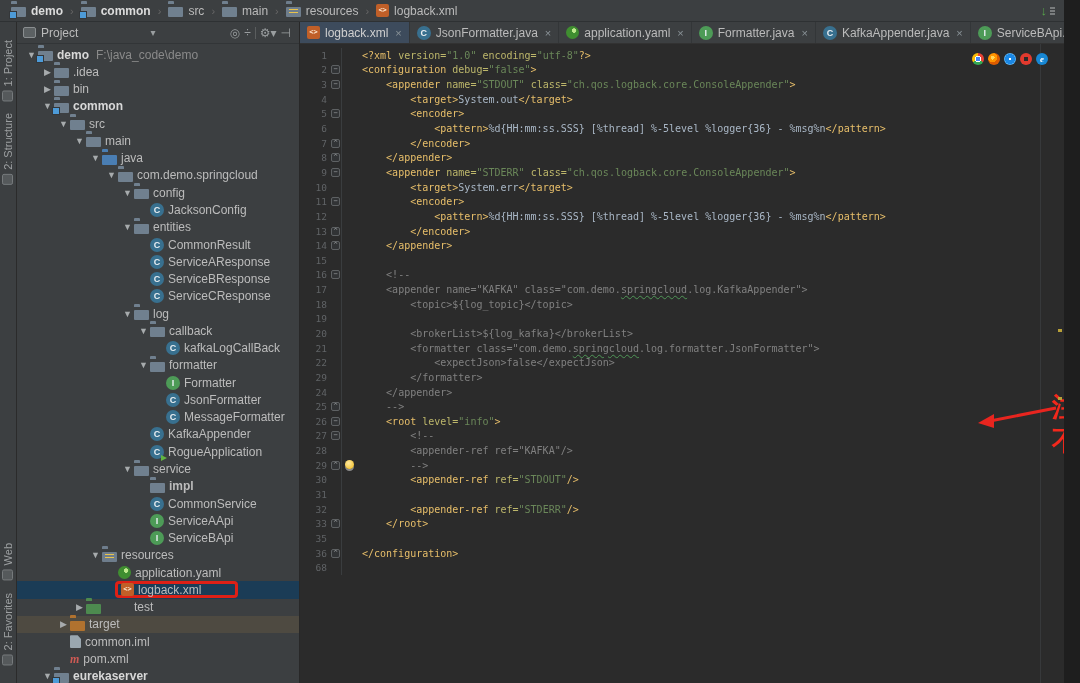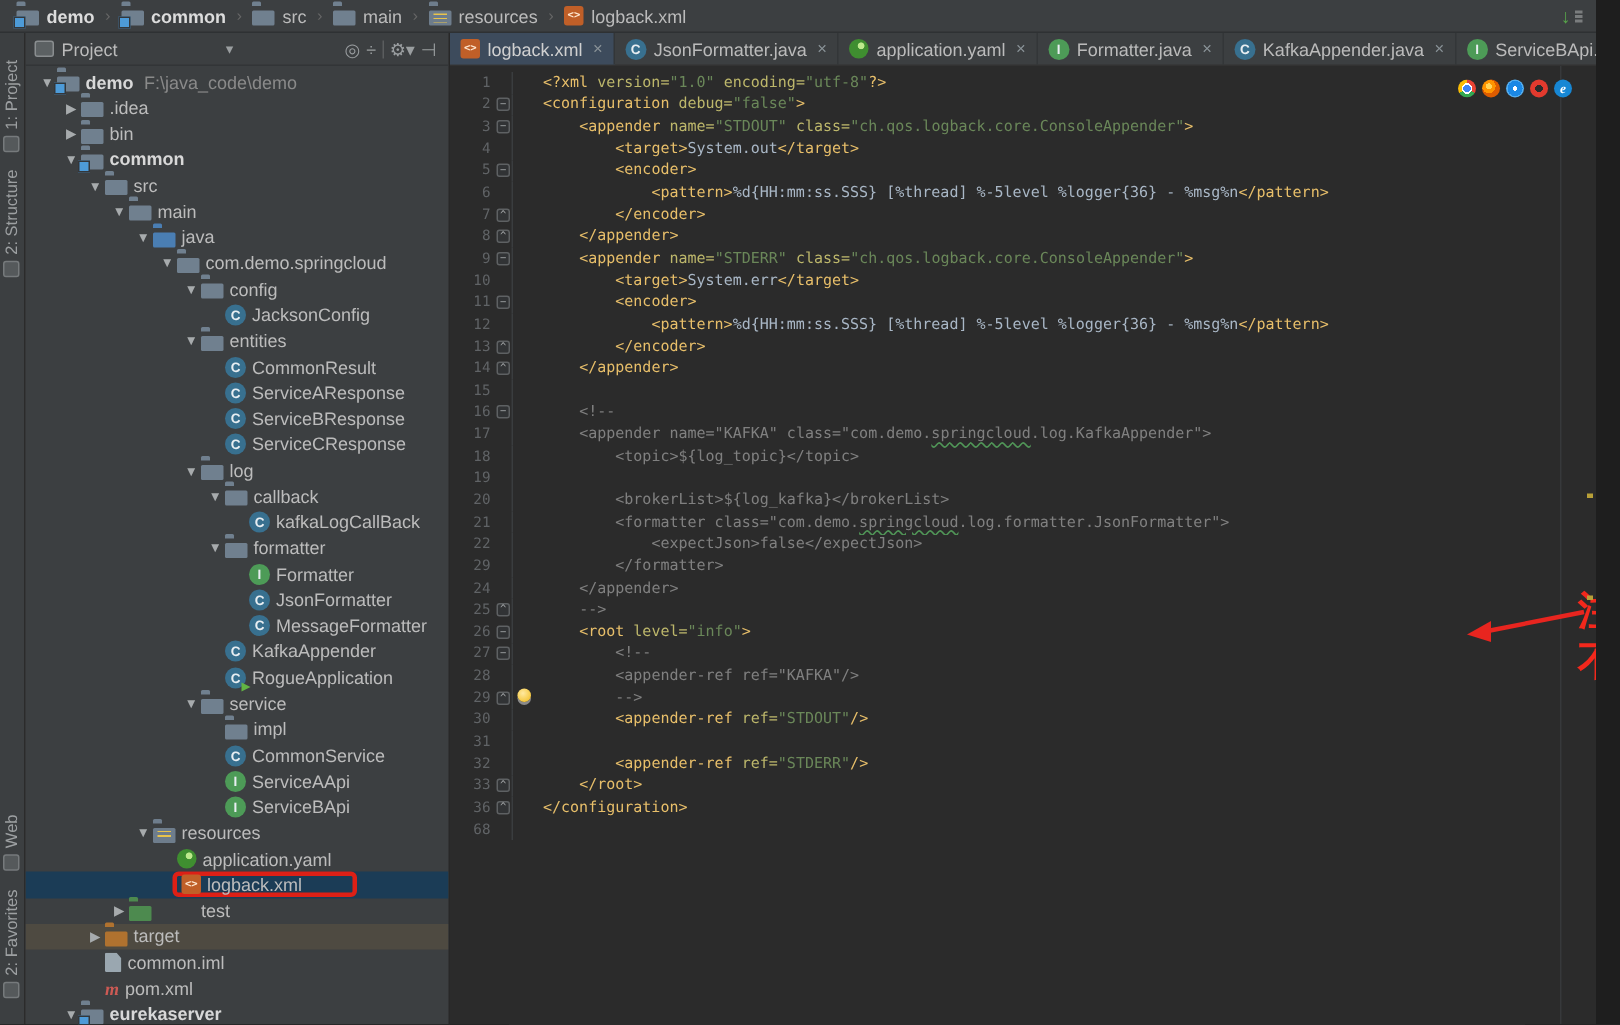--- a/index.html
+++ b/index.html
@@ -417,21 +417,21 @@
             <span class="tarr">▼</span>
             <span style="display: inline-flex; align-items: center;">
               <span class="ic ic-pkg">
                 <span class="fi fi-c" style="display: block;"></span>
               </span>
               <span class="tlabel">service</span>
             </span>
           </div>
           <div class="trow" style="padding-left: 120px;">
             <span class="tarr"></span>
-            <span style="display: inline-flex; align-items: center;">
+            <span style="display: inline-flex; align-items: center; font-weight: bold;">
               <span class="ic ic-pkg">
                 <span class="fi fi-c" style="display: block;"></span>
               </span>
               <span class="tlabel">impl</span>
             </span>
           </div>
           <div class="trow" style="padding-left: 120px;">
             <span class="tarr"></span>
             <span style="display: inline-flex; align-items: center;">
               <span class="ic ic-class">
@@ -604,20 +604,21 @@
             <div class="cl"><span class="ln">24</span><span class="fslot"></span><span class="bslot"></span><span class="ct"><span class="sg-x">    </span><span class="sg-c">&lt;/appender&gt;</span></span></div>
             <div class="cl"><span class="ln">25</span><span class="fslot"><span class="fm">^</span></span><span class="bslot"></span><span class="ct"><span class="sg-x">    </span><span class="sg-c">--&gt;</span></span></div>
             <div class="cl"><span class="ln">26</span><span class="fslot"><span class="fm">−</span></span><span class="bslot"></span><span class="ct"><span class="sg-x">    </span><span class="sg-t">&lt;root </span><span class="sg-a">level=</span><span class="sg-s">"info"</span><span class="sg-t">&gt;</span></span></div>
             <div class="cl"><span class="ln">27</span><span class="fslot"><span class="fm">−</span></span><span class="bslot"></span><span class="ct"><span class="sg-x">        </span><span class="sg-c">&lt;!--</span></span></div>
             <div class="cl"><span class="ln">28</span><span class="fslot"></span><span class="bslot"></span><span class="ct"><span class="sg-x">        </span><span class="sg-c">&lt;appender-ref ref="KAFKA"/&gt;</span></span></div>
             <div class="cl"><span class="ln">29</span><span class="fslot"><span class="fm">^</span></span><span class="bslot"><span class="bulb"></span></span><span class="ct"><span class="sg-x">        </span><span class="sg-c">--&gt;</span></span></div>
             <div class="cl"><span class="ln">30</span><span class="fslot"></span><span class="bslot"></span><span class="ct"><span class="sg-x">        </span><span class="sg-t">&lt;appender-ref </span><span class="sg-a">ref=</span><span class="sg-s">"STDOUT"</span><span class="sg-t">/&gt;</span></span></div>
             <div class="cl"><span class="ln">31</span><span class="fslot"></span><span class="bslot"></span><span class="ct"></span></div>
             <div class="cl"><span class="ln">32</span><span class="fslot"></span><span class="bslot"></span><span class="ct"><span class="sg-x">        </span><span class="sg-t">&lt;appender-ref </span><span class="sg-a">ref=</span><span class="sg-s">"STDERR"</span><span class="sg-t">/&gt;</span></span></div>
             <div class="cl"><span class="ln">33</span><span class="fslot"><span class="fm">^</span></span><span class="bslot"></span><span class="ct"><span class="sg-x">    </span><span class="sg-t">&lt;/root&gt;</span></span></div>
+            <div class="cl"><span class="ln">35</span><span class="fslot"></span><span class="bslot"></span><span class="ct"></span></div>
             <div class="cl"><span class="ln">36</span><span class="fslot"><span class="fm">^</span></span><span class="bslot"></span><span class="ct"><span class="sg-t">&lt;/configuration&gt;</span></span></div>
             <div class="cl"><span class="ln">68</span><span class="fslot"></span><span class="bslot"></span><span class="ct"></span></div>
           </div>
 
         <div class="browsers" id="browsers">
             <span class="bi bi-chrome"></span>
             <span class="bi bi-firefox"></span>
             <span class="bi bi-safari"></span>
             <span class="bi bi-opera"></span>
             <span class="bi bi-ie">e</span>

